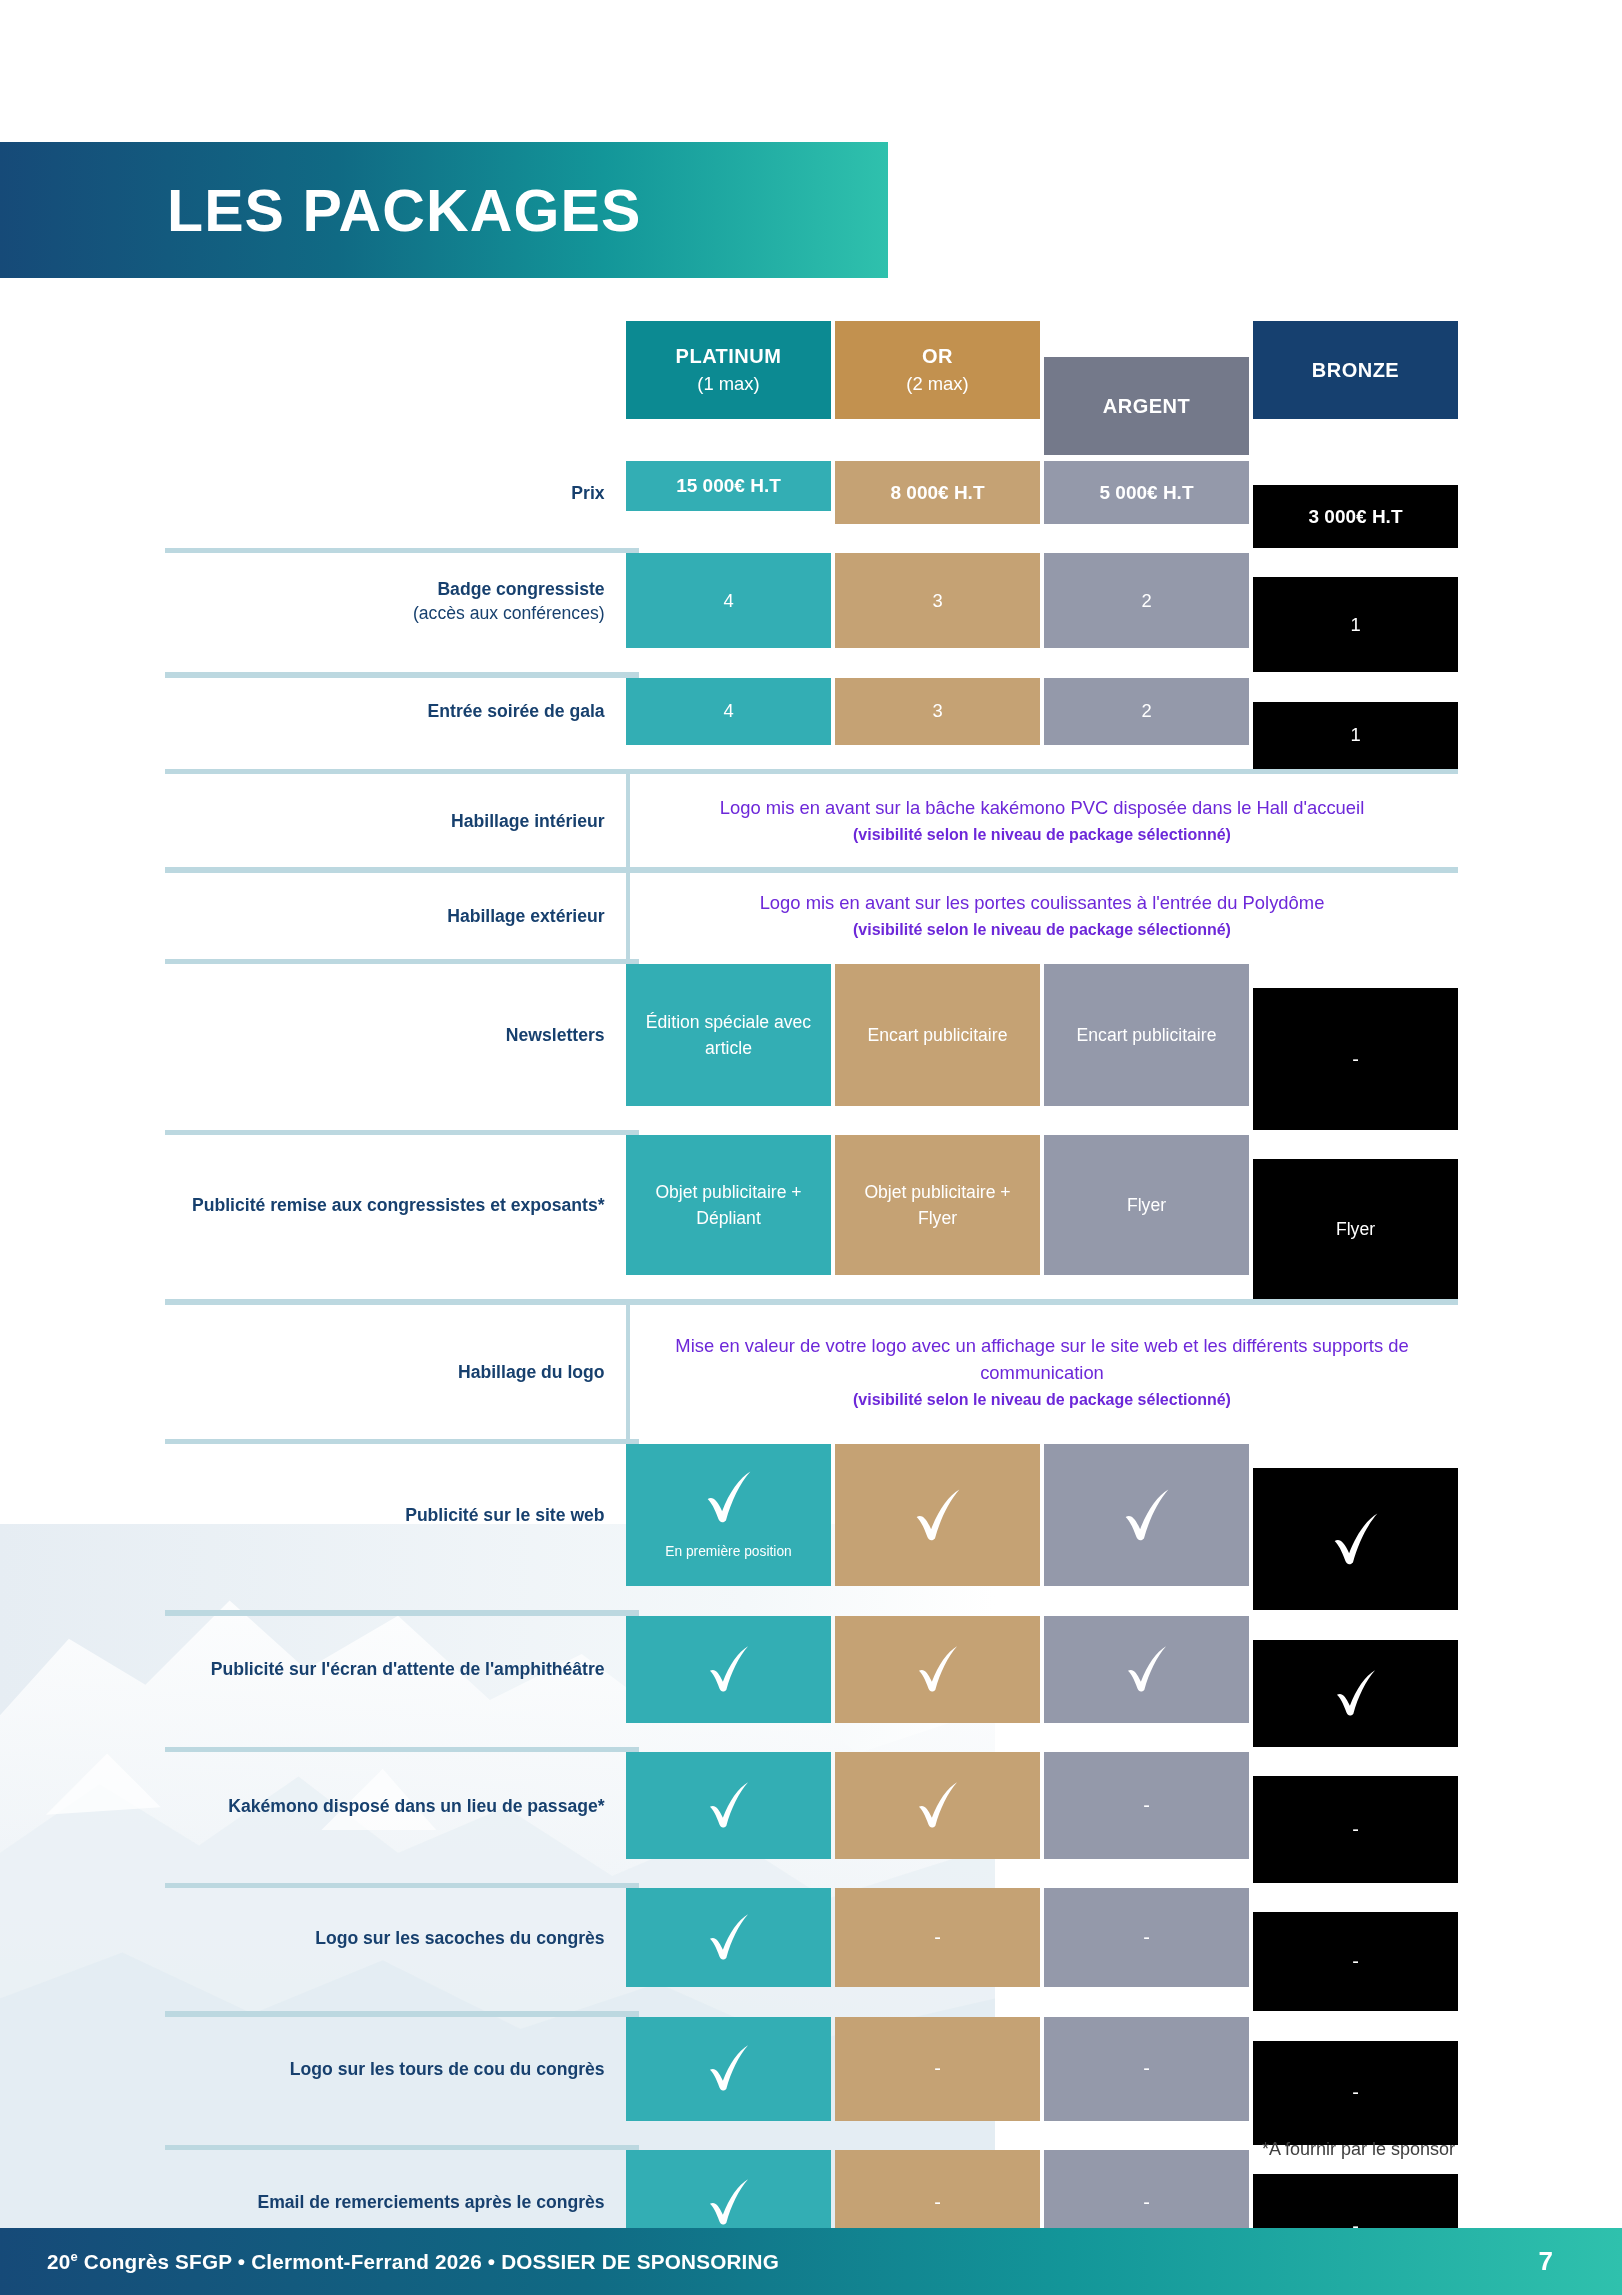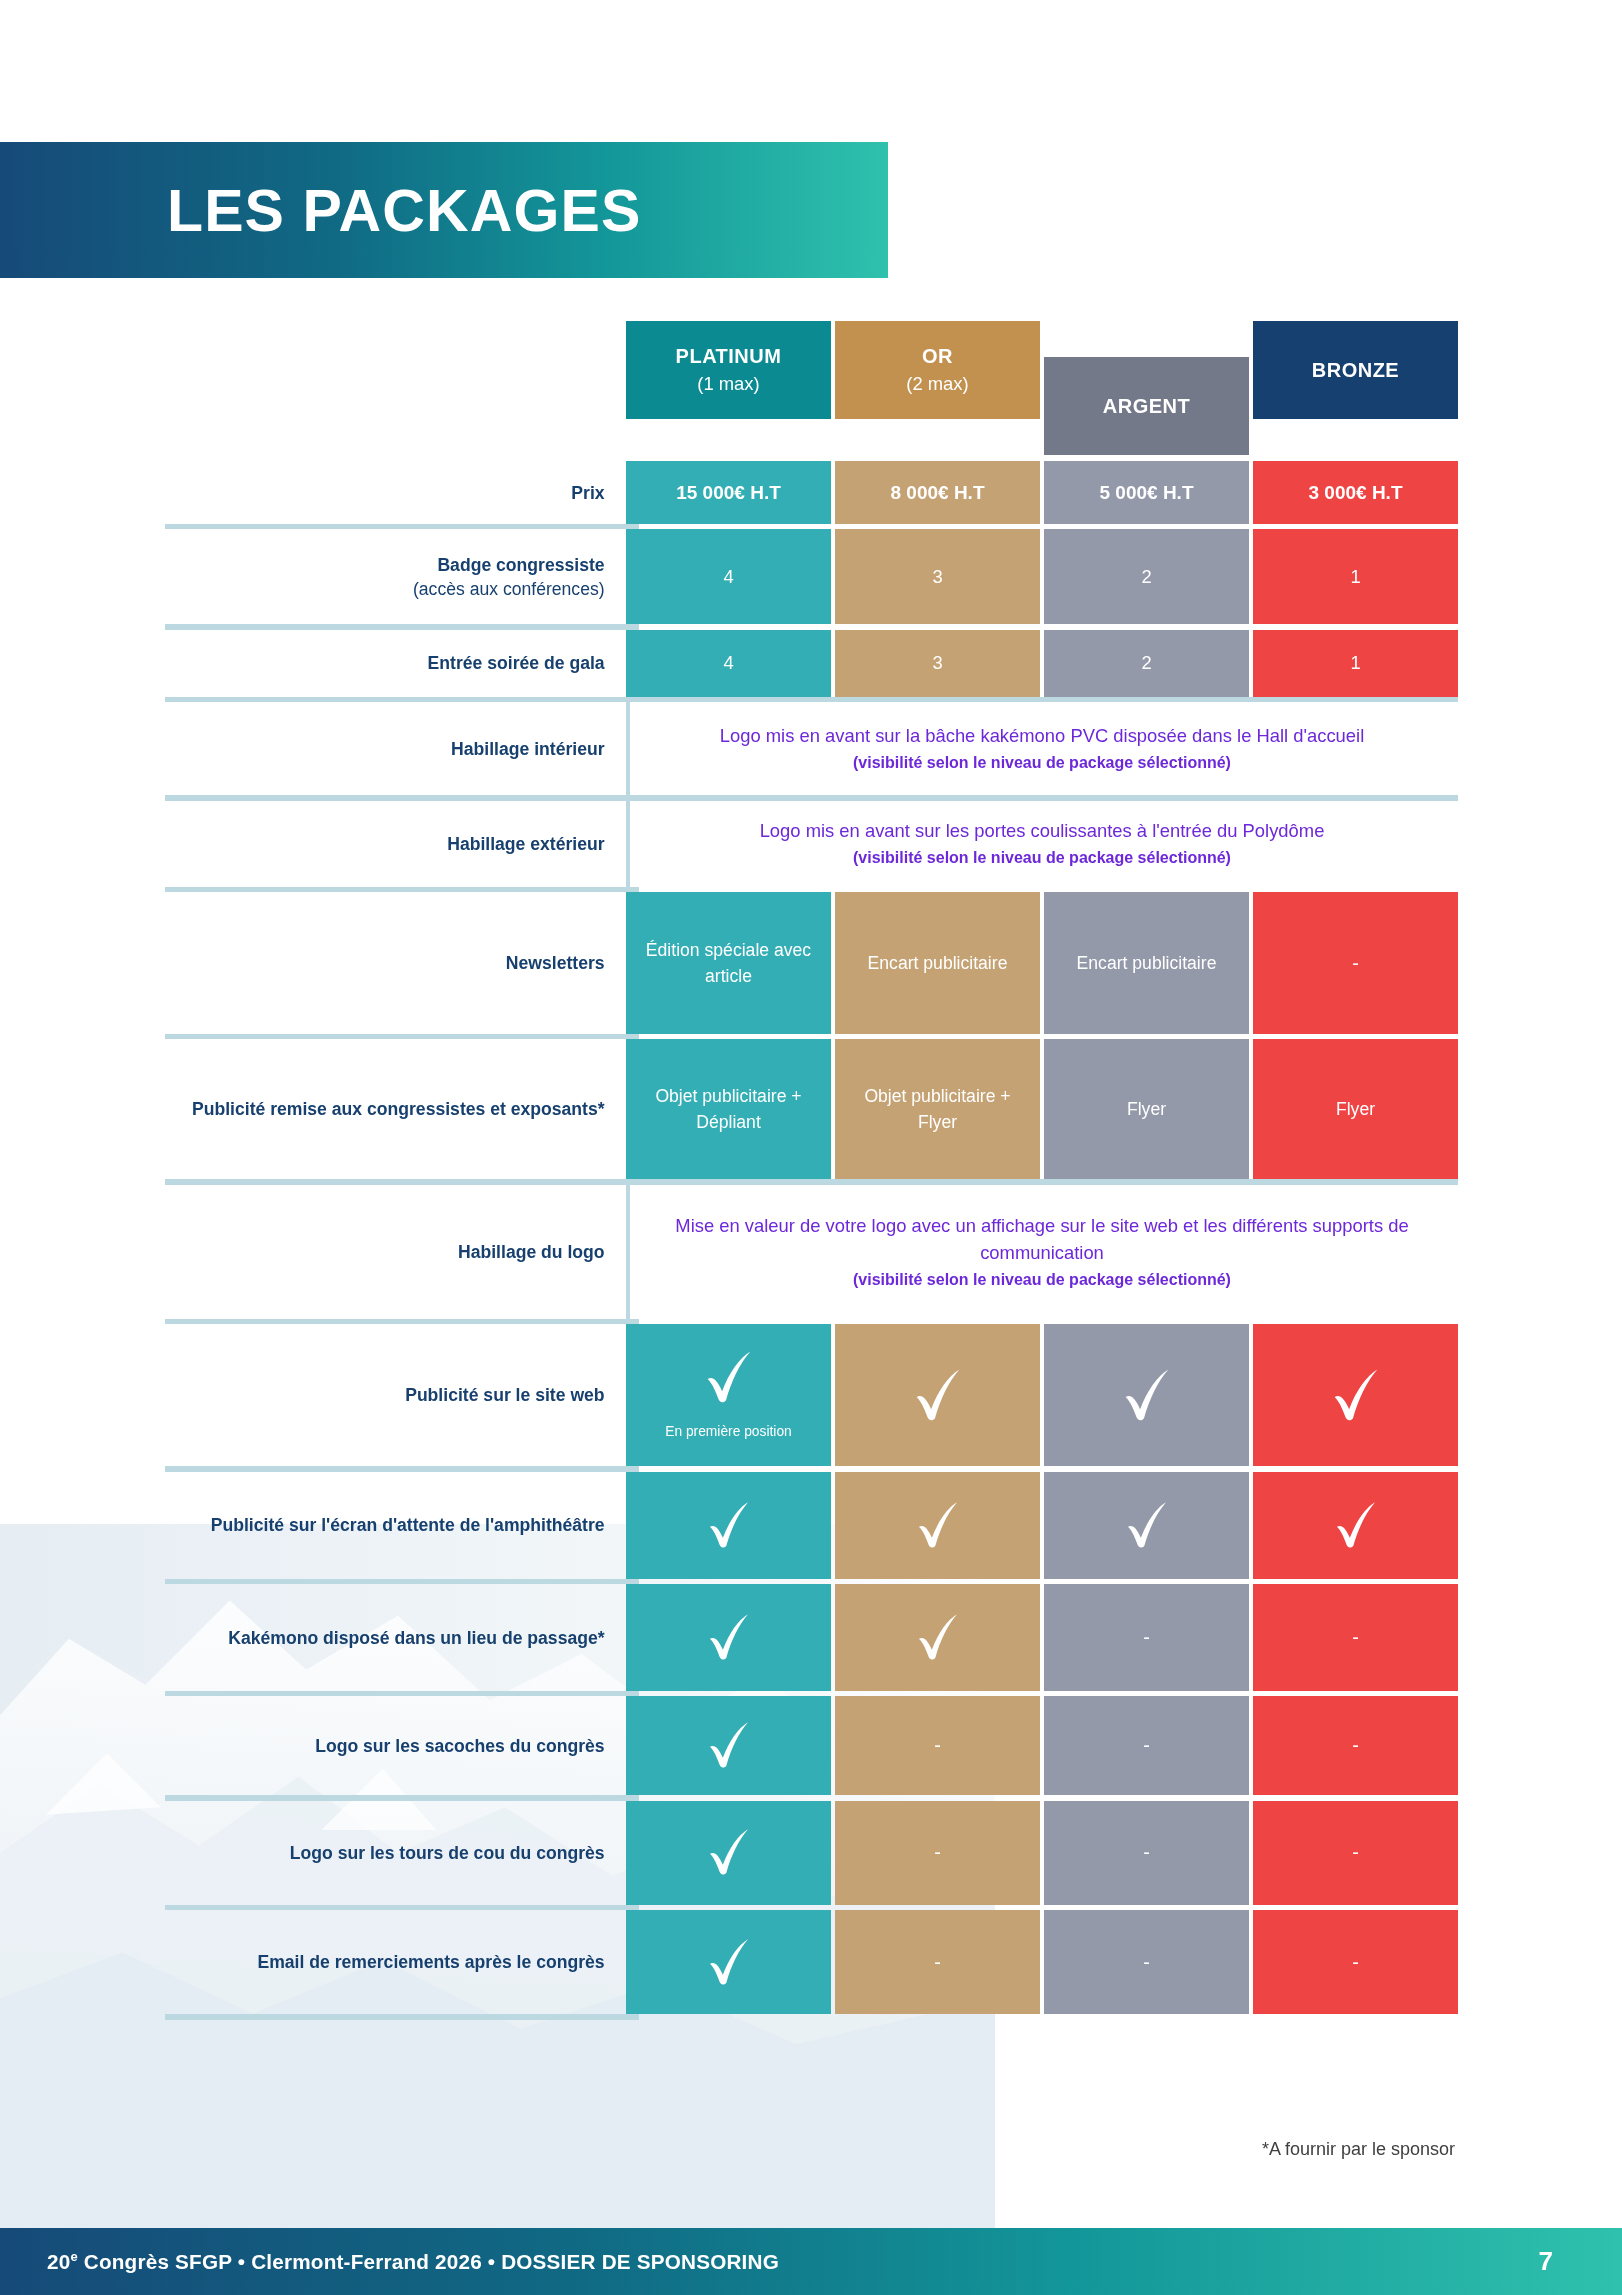--- a/index.html
+++ b/index.html
@@ -64,21 +64,21 @@
   .hcell .hmax{ font-size:18.4px; font-weight:normal; margin-top:4.6px; }
 
   
   .c-plat-h{ background:#0c8a92; }
   .c-or-h{ background:#c2914f; }
   .c-arg-h{ background:#74798a;margin-top:36px; }
   .c-bro-h{ background:#16406f; }
   .c-plat{ background:#33aeb4; }
   .c-or{ background:#c5a274; }
   .c-arg{ background:#9499aa; }
-  .c-bro{ background:#ef4444; }
+  .c-bro{ background:#000000;margin-top:24px; }
 
   
   .merged{
     flex:1; display:flex; flex-direction:column;
     align-items:center; justify-content:center; text-align:center;
     padding:10.7px 31px; color:#6d28d9;
   }
   .merged .m1{ font-size:18.4px; line-height:27.5px; font-weight:normal; }
   .merged .m2{ font-size:16px; line-height:24px; font-weight:bold; margin-top:1.5px; }
   .vline{ position:absolute; left:461px; top:0; bottom:0; width:3.8px; background:#bcd8e0; }
@@ -153,21 +153,21 @@
     </div>
   </div>
 
   <div style="height:6.1px"></div>
 
   <div class="row">
     <div class="label" style="height:63px">
       <div class="l1">Prix</div>
     </div>
     <div class="cells">
-      <div class="cell c-plat" style="height:63px">
+      <div class="cell c-plat" style="height:50px">
           <span class="price">15 000€ H.T</span>
         </div>
       <div class="cell c-or" style="height:63px">
           <span class="price">8 000€ H.T</span>
         </div>
       <div class="cell c-arg" style="height:63px">
           <span class="price">5 000€ H.T</span>
         </div>
       <div class="cell c-bro" style="height:63px">
           <span class="price">3 000€ H.T</span>

